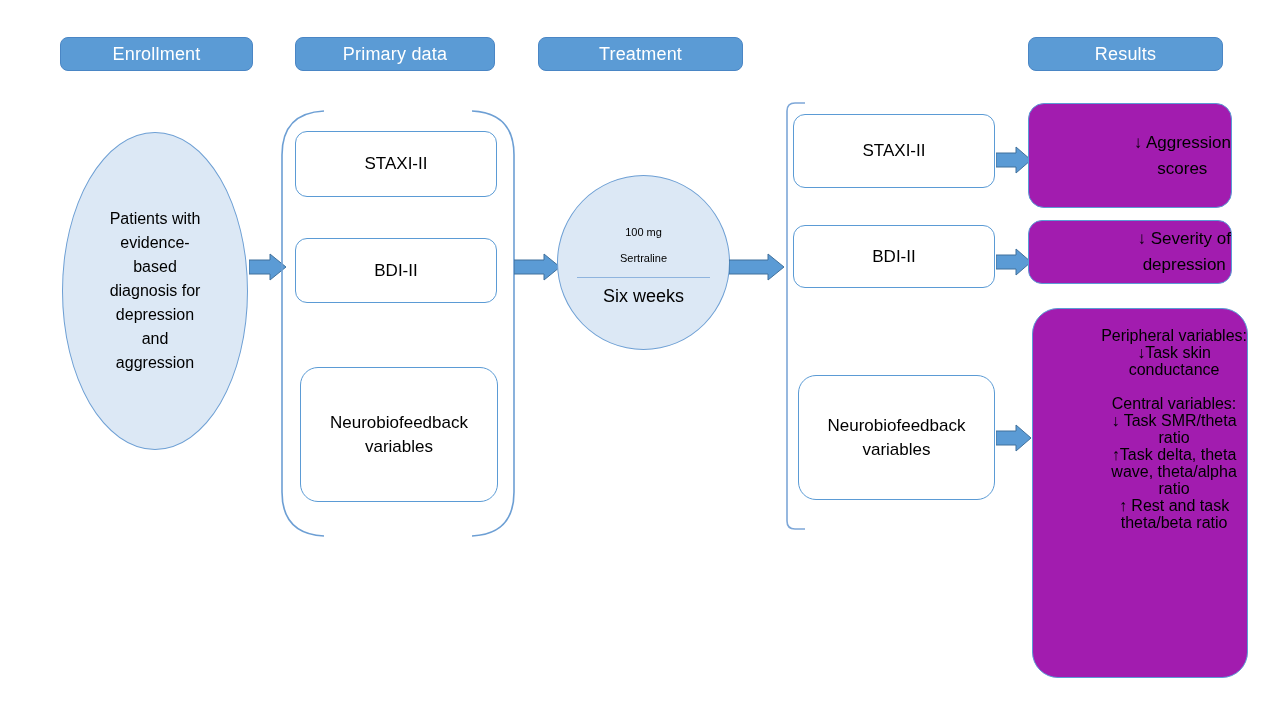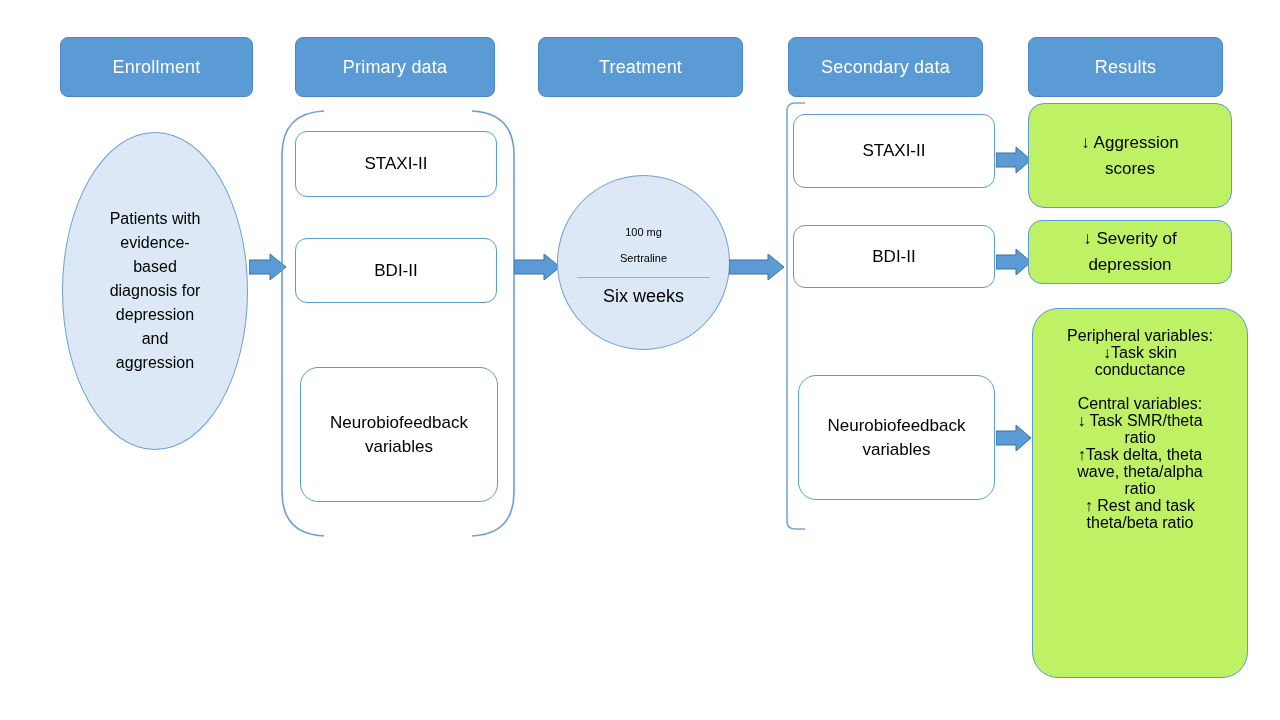--- a/index.html
+++ b/index.html
@@ -12,21 +12,21 @@
     --arrow-fill:#5b9bd5;
     --arrow-border:#41719c;
     --bracket:#7da7d8;
     --text:#000000;
   }
   html,body{margin:0;padding:0;background:#ffffff;}
   body{font-family:"Liberation Sans", sans-serif;color:var(--text);}
   .canvas{position:relative;width:1280px;height:720px;background:#ffffff;overflow:hidden;}
 
   .stage-header{
-    position:absolute;top:37px;height:60px;
+    position:absolute;top:37px;height:34px;
     background:var(--header-fill);
     border:1px solid var(--header-border);
     border-radius:8px;
     display:flex;align-items:center;justify-content:center;
     color:var(--header-text);font-size:18px;letter-spacing:.2px;
     box-sizing:border-box;
   }
   .h1{left:60px;width:193px;}
   .h2{left:295px;width:200px;}
   .h3{left:538px;width:205px;}
@@ -68,23 +68,23 @@
     border:1.5px solid var(--shape-border);
     border-radius:50%;
     display:flex;flex-direction:column;align-items:center;justify-content:center;
     box-sizing:border-box;
   }
   .circle .top{font-size:11px;line-height:26px;}
   .circle .divider{width:133px;height:0;border-top:1px solid #8fb4de;margin:6px 0 8px 0;}
   .circle .bottom{font-size:18px;}
 
   .result{
-    position:absolute;background:#bef264;
+    position:absolute;background:#a21caf;
     border:1px solid var(--box-border);
-    display:flex;align-items:center;justify-content:center;
+    display:flex;align-items:center;justify-content:flex-end;
     font-size:17px;line-height:26px;
     box-sizing:border-box;
   }
   .r1{left:1028px;top:103px;width:204px;height:105px;border-radius:16px;}
   .r2{left:1028px;top:220px;width:204px;height:64px;border-radius:14px;}
   .r3{left:1032px;top:308px;width:216px;height:370px;border-radius:26px;
       align-items:flex-start;padding-top:18px;font-size:16px;line-height:17px;}
 
   .svgabs{position:absolute;display:block;}
   .arrow-poly{fill:var(--arrow-fill);stroke:var(--arrow-border);stroke-width:1;}
@@ -92,21 +92,20 @@
   .bracket-path.light{stroke:var(--bracket);}
 </style>
 </head>
 <body>
 
 <div class="canvas">
 
   <div class="stage-header h1">Enrollment</div>
   <div class="stage-header h2">Primary data</div>
   <div class="stage-header h3">Treatment</div>
-  <div class="stage-header h4">Secondary data</div>
   <div class="stage-header h5">Results</div>
 
   <div class="ellipse">
     <div class="pre">Patients with
 evidence-
 based
 diagnosis for
 depression
 and
 aggression</div>

